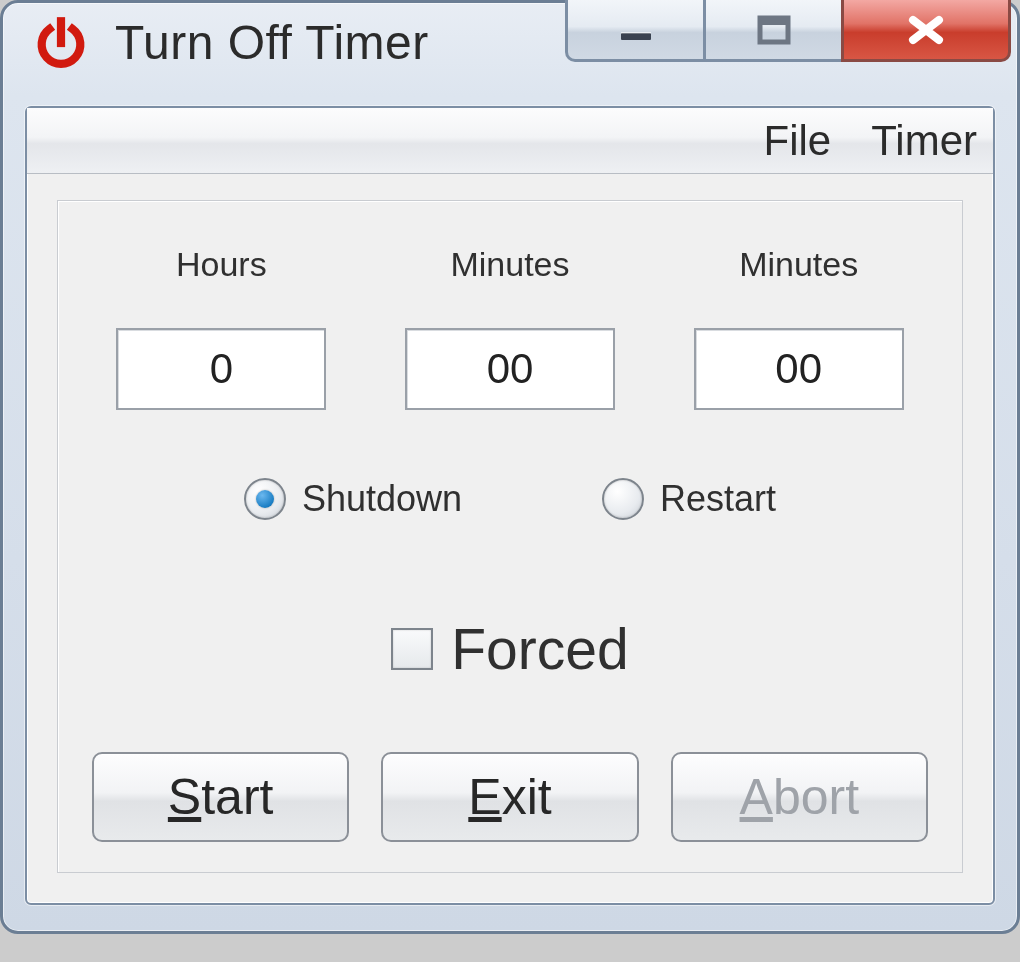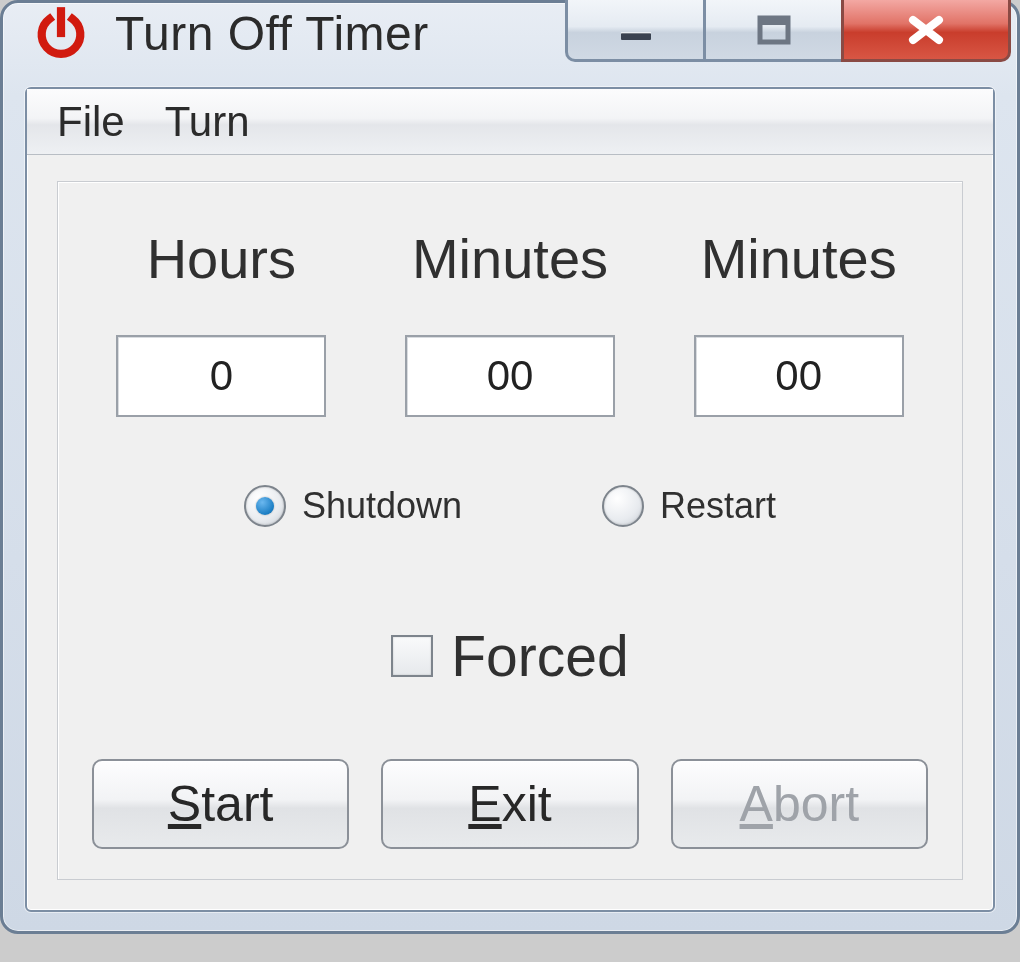--- a/index.html
+++ b/index.html
@@ -80,22 +80,23 @@
       display: flex;
       flex-direction: column;
     }
     
     .menubar {
       height: 66px;
       background: linear-gradient(180deg, #fcfcfd 0%, #f3f4f6 45%, #e4e6ea 55%, #eef0f3 100%);
       border-bottom: 1px solid #b8bdc4;
       display: flex;
       align-items: center;
-      padding-left: 14px;
+      padding-left: 30px;
       gap: 8px;
+      justify-content: flex-end;
     }
     .menu-item {
       font-size: 42px;
       color: #2b2b2b;
       padding: 4px 16px;
       border-radius: 4px;
     }
     
     .content {
       flex: 1;
@@ -113,21 +114,21 @@
       justify-content: space-between;
       gap: 30px;
     }
     .time-col {
       flex: 1;
       display: flex;
       flex-direction: column;
       align-items: center;
     }
     .time-label {
-      font-size: 56px;
+      font-size: 34px;
       margin-bottom: 44px;
     }
     .time-input {
       width: 210px;
       height: 82px;
       border: 2px solid #9aa0a8;
       background: #ffffff;
       font-size: 42px;
       font-family: inherit;
       text-align: center;
@@ -230,21 +231,21 @@
         <svg width="46" height="40">
           <path d="M10 10 L36 30 M36 10 L10 30" stroke="#ffffff" stroke-width="8" stroke-linecap="round"></path>
         </svg>
       </div>
     </div>
   </div>
 
   <div class="client">
     <div class="menubar">
       <div class="menu-item">File</div>
-      <div class="menu-item">Turn</div>
+      <div class="menu-item">Timer</div>
     </div>
 
     <div class="content">
 
       <div class="time-row">
         <div class="time-col">
           <div class="time-label">Hours</div>
           <input class="time-input" type="text" value="0" style="">
         </div>
         <div class="time-col">

